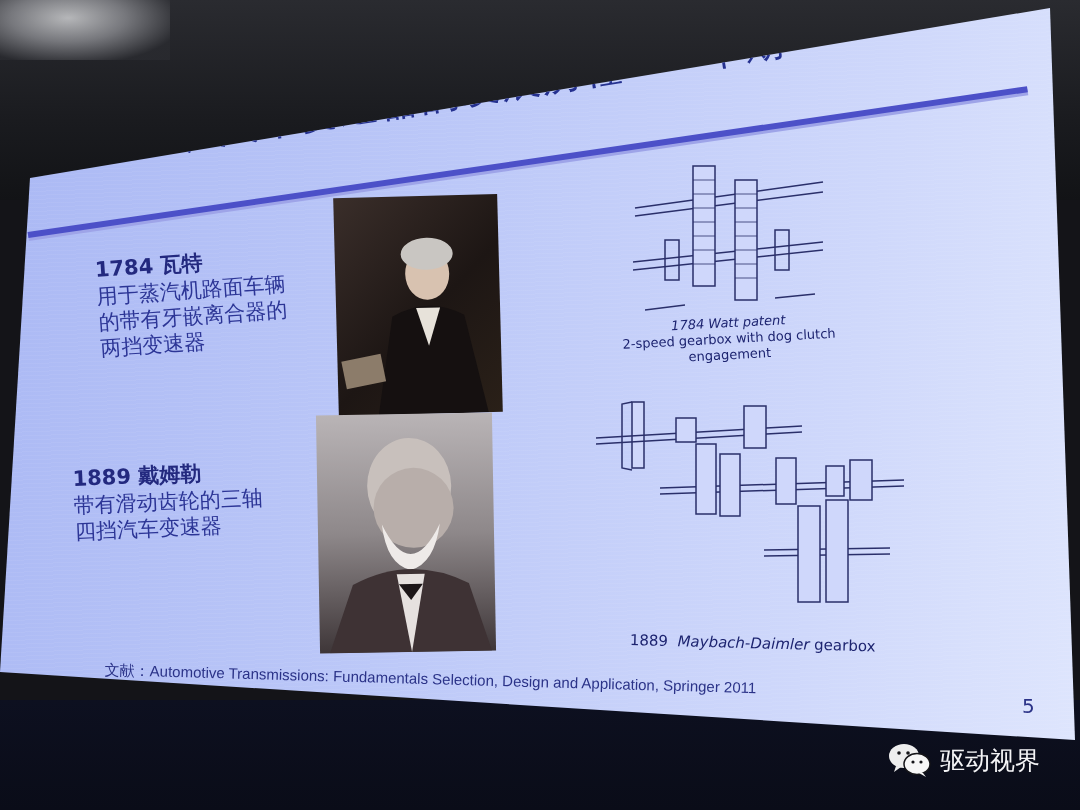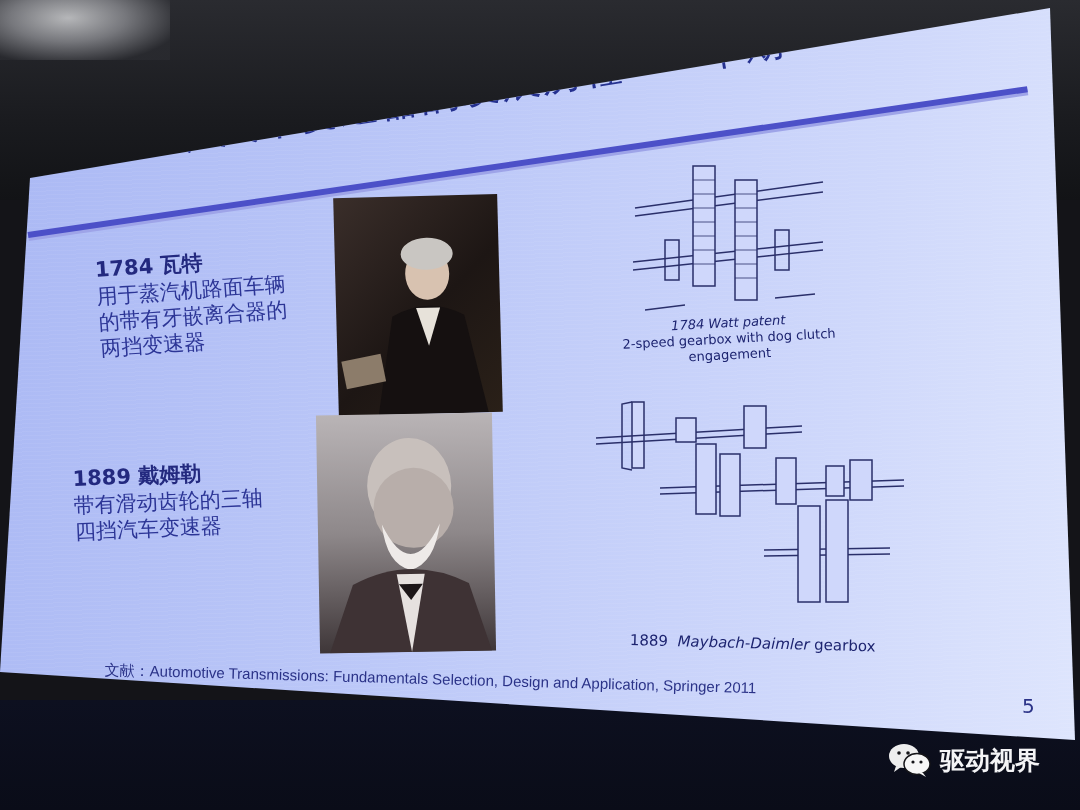--- a/index.html
+++ b/index.html
@@ -65,21 +65,21 @@
   .watt-caption { left:598px; top:322px; width:260px; transform:rotate(-3deg); }
   .maybach-caption { left:630px; top:632px; font-size:15px; transform:rotate(1.5deg); white-space:nowrap; }
   .reference {
     position:absolute; left:105px; top:661px; font-size:15px; color:#2b3388;
     transform:rotate(1.6deg); transform-origin:left top; white-space:nowrap;
     font-family:"Liberation Sans Narrow","Liberation Sans", sans-serif;
   }
   .page-num { position:absolute; left:1022px; top:694px; font-size:20px; color:#2b3388; }
   .watermark {
     position:absolute; left:888px; top:742px; display:flex; align-items:center; gap:8px;
-    color:#f4f4f6; font-size:25px;font-weight:bold;
+    color:#f4f4f6; font-size:25px;
   }
 </style>
 </head>
 <body>
 
 <div class="ceiling"></div>
 <div class="chandelier"></div>
 <div class="floor"></div>
 
 <div class="slide">

